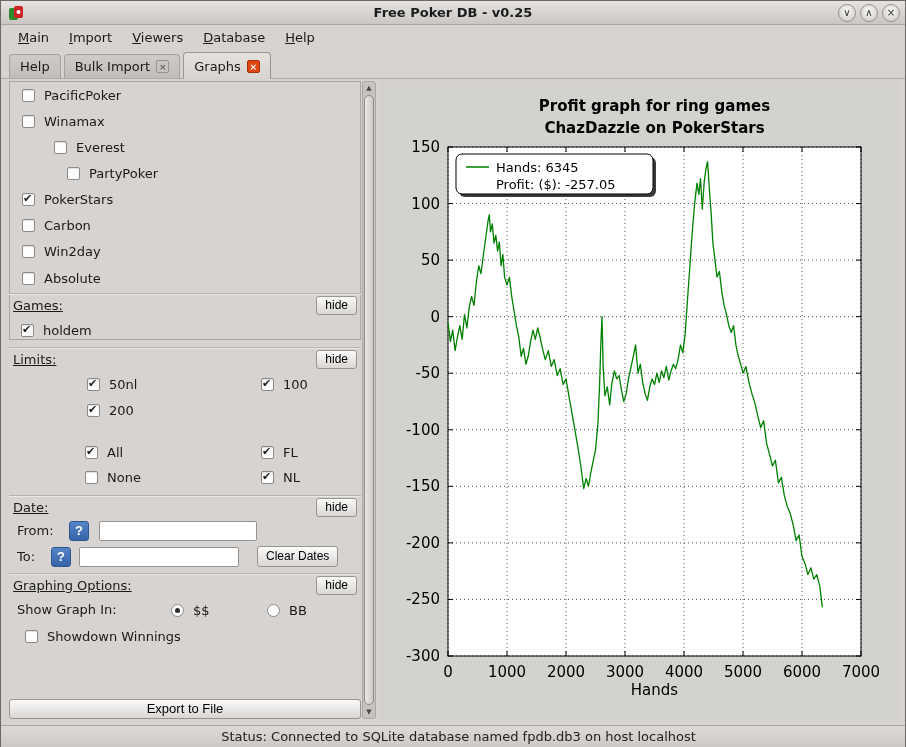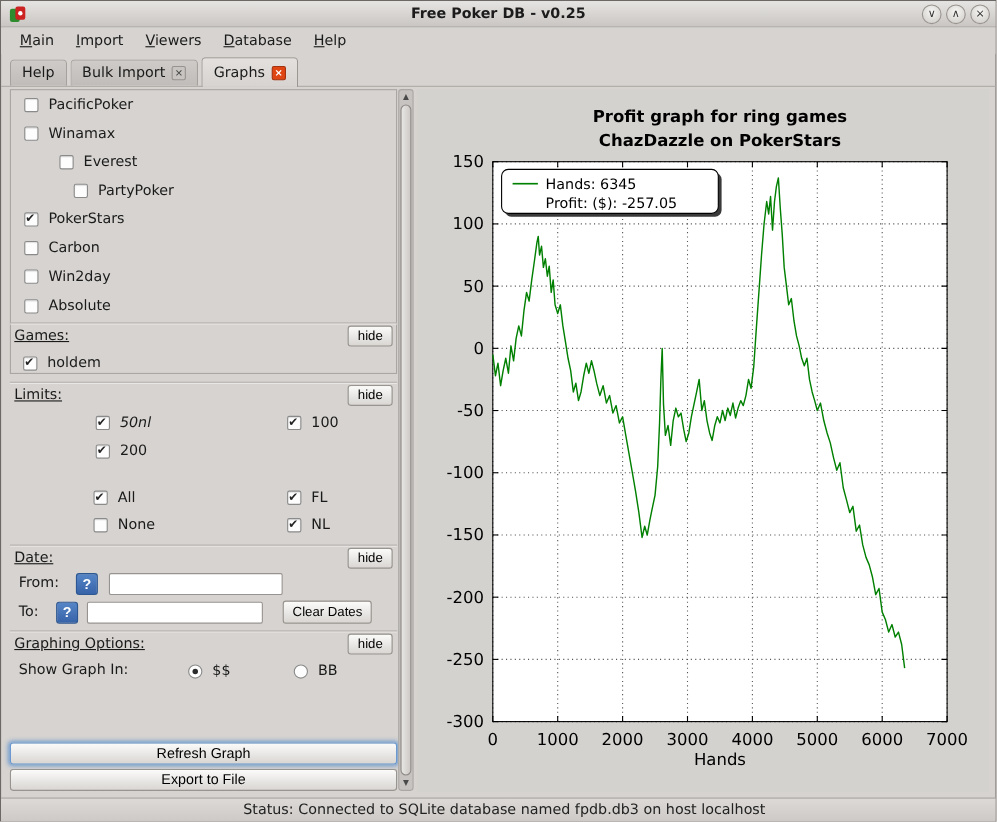--- a/index.html
+++ b/index.html
@@ -174,21 +174,21 @@
     </div>
     <div class="check-row" style="left:12px; top:238px;">
       <span class="checkbox checked"></span>
       <span class="lbl">holdem</span>
     </div>
 
     <div class="sec-header" style="top:266px;">
       <span class="sec-label">Limits:</span>
       <button class="hide-btn">hide</button>
     </div>
-    <div class="check-row" style="left:78px; top:292px;font-style:italic;">
+    <div class="check-row" style="left:78px; top:292px;">
       <span class="checkbox checked"></span>
       <span class="lbl">50nl</span>
     </div>
     <div class="check-row" style="left:252px; top:292px;">
       <span class="checkbox checked"></span>
       <span class="lbl">100</span>
     </div>
     <div class="check-row" style="left:78px; top:318px;">
       <span class="checkbox checked"></span>
       <span class="lbl">200</span>
@@ -228,22 +228,25 @@
     </div>
     <span class="lbl" style="position:absolute; left:8px; top:521px;">Show Graph In:</span>
     <div class="check-row" style="left:162px; top:518px;">
       <span class="radio selected"></span>
       <span class="lbl">$$</span>
     </div>
     <div class="check-row" style="left:258px; top:518px;">
       <span class="radio"></span>
       <span class="lbl">BB</span>
     </div>
-
-    <button class="big-btn focused" style="top:594px;">Refresh Graph</button>
+    <div class="check-row" style="left:16px; top:544px;">
+      <span class="checkbox"></span>
+      <span class="lbl">Showdown Winnings</span>
+    </div>
+
     <button class="big-btn" style="top:618px;">Export to File</button>
   </div>
 
   <div class="vscroll">
     <div class="arrow" style="top:0;">▲</div>
     <div class="thumb"></div>
     <div class="arrow" style="bottom:0;">▼</div>
   </div>
 
   <div class="graph-panel">

